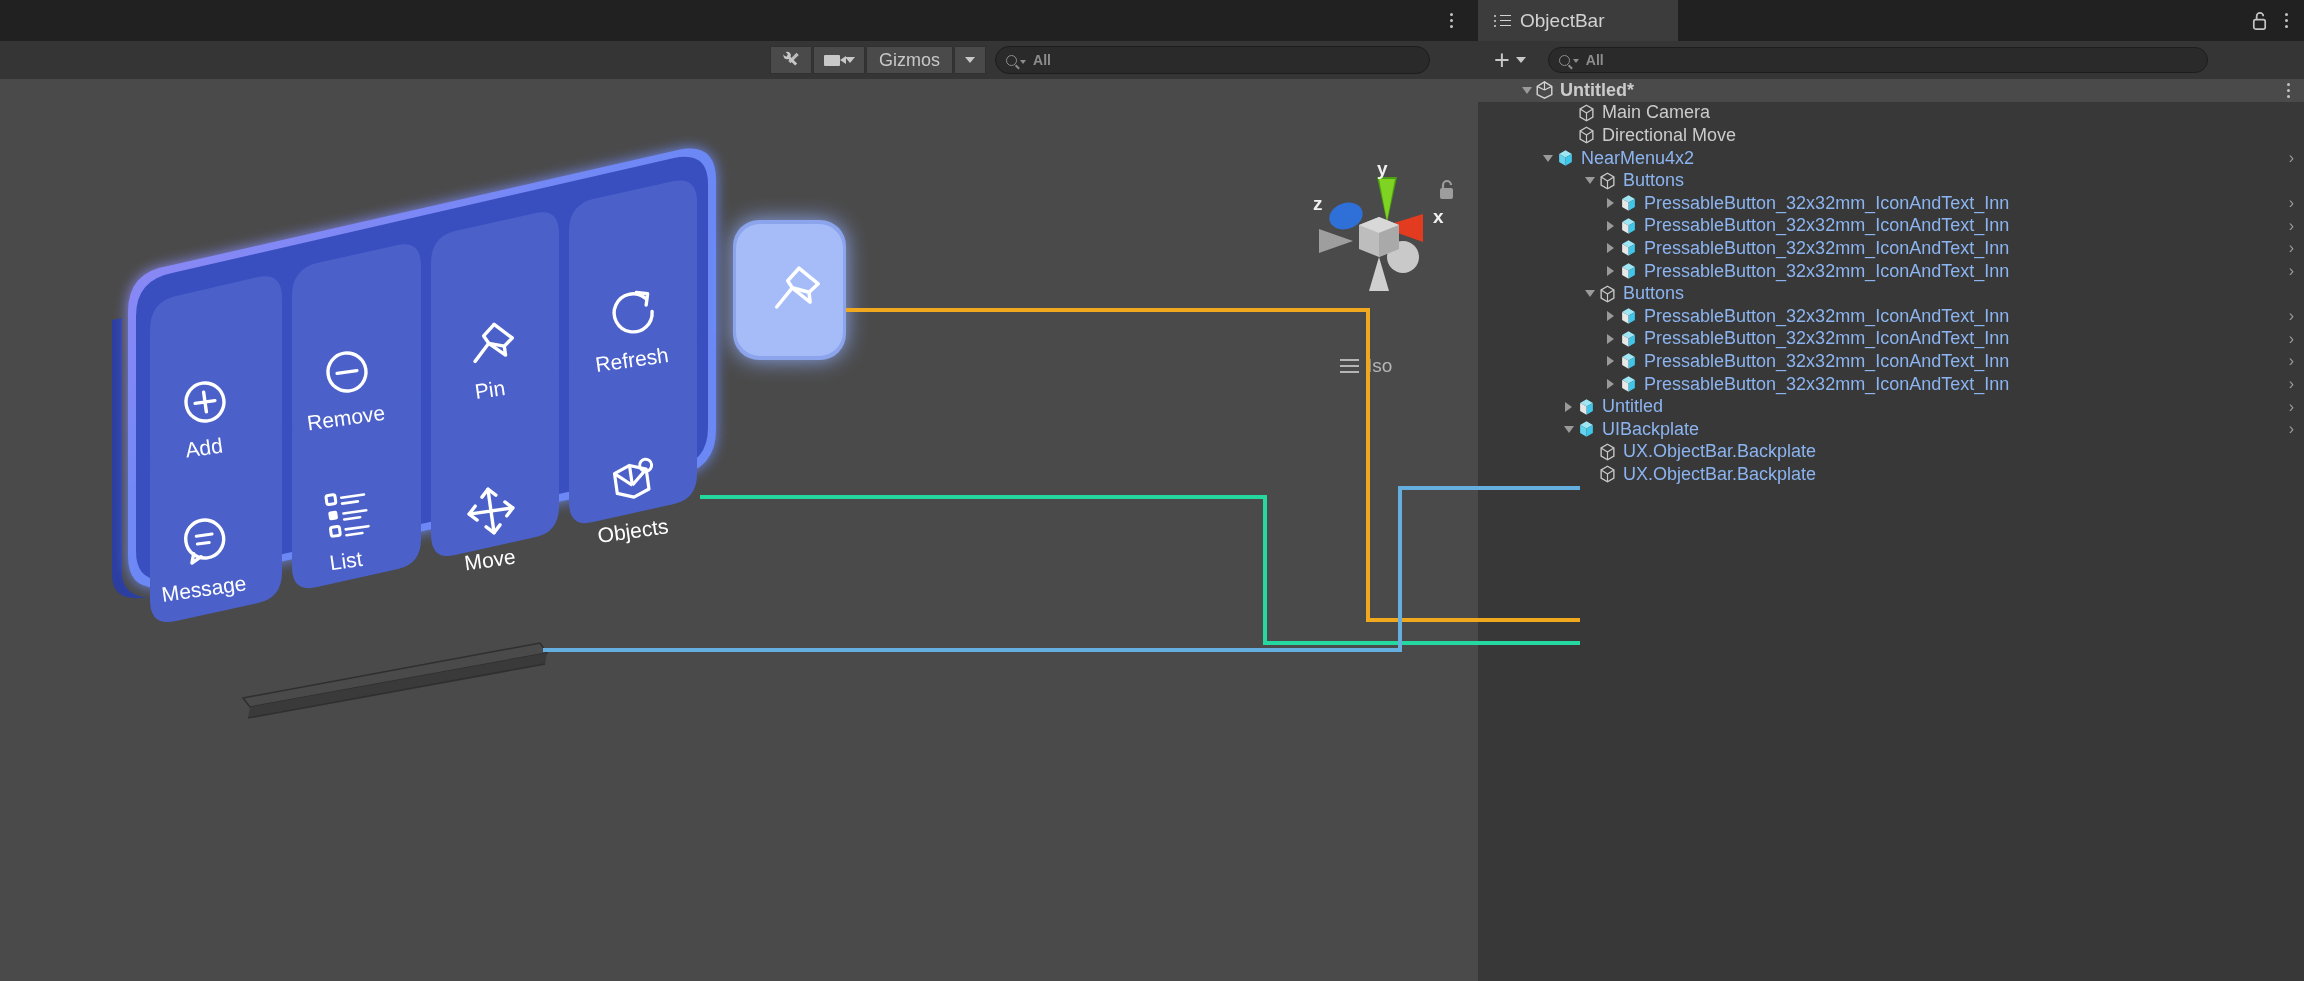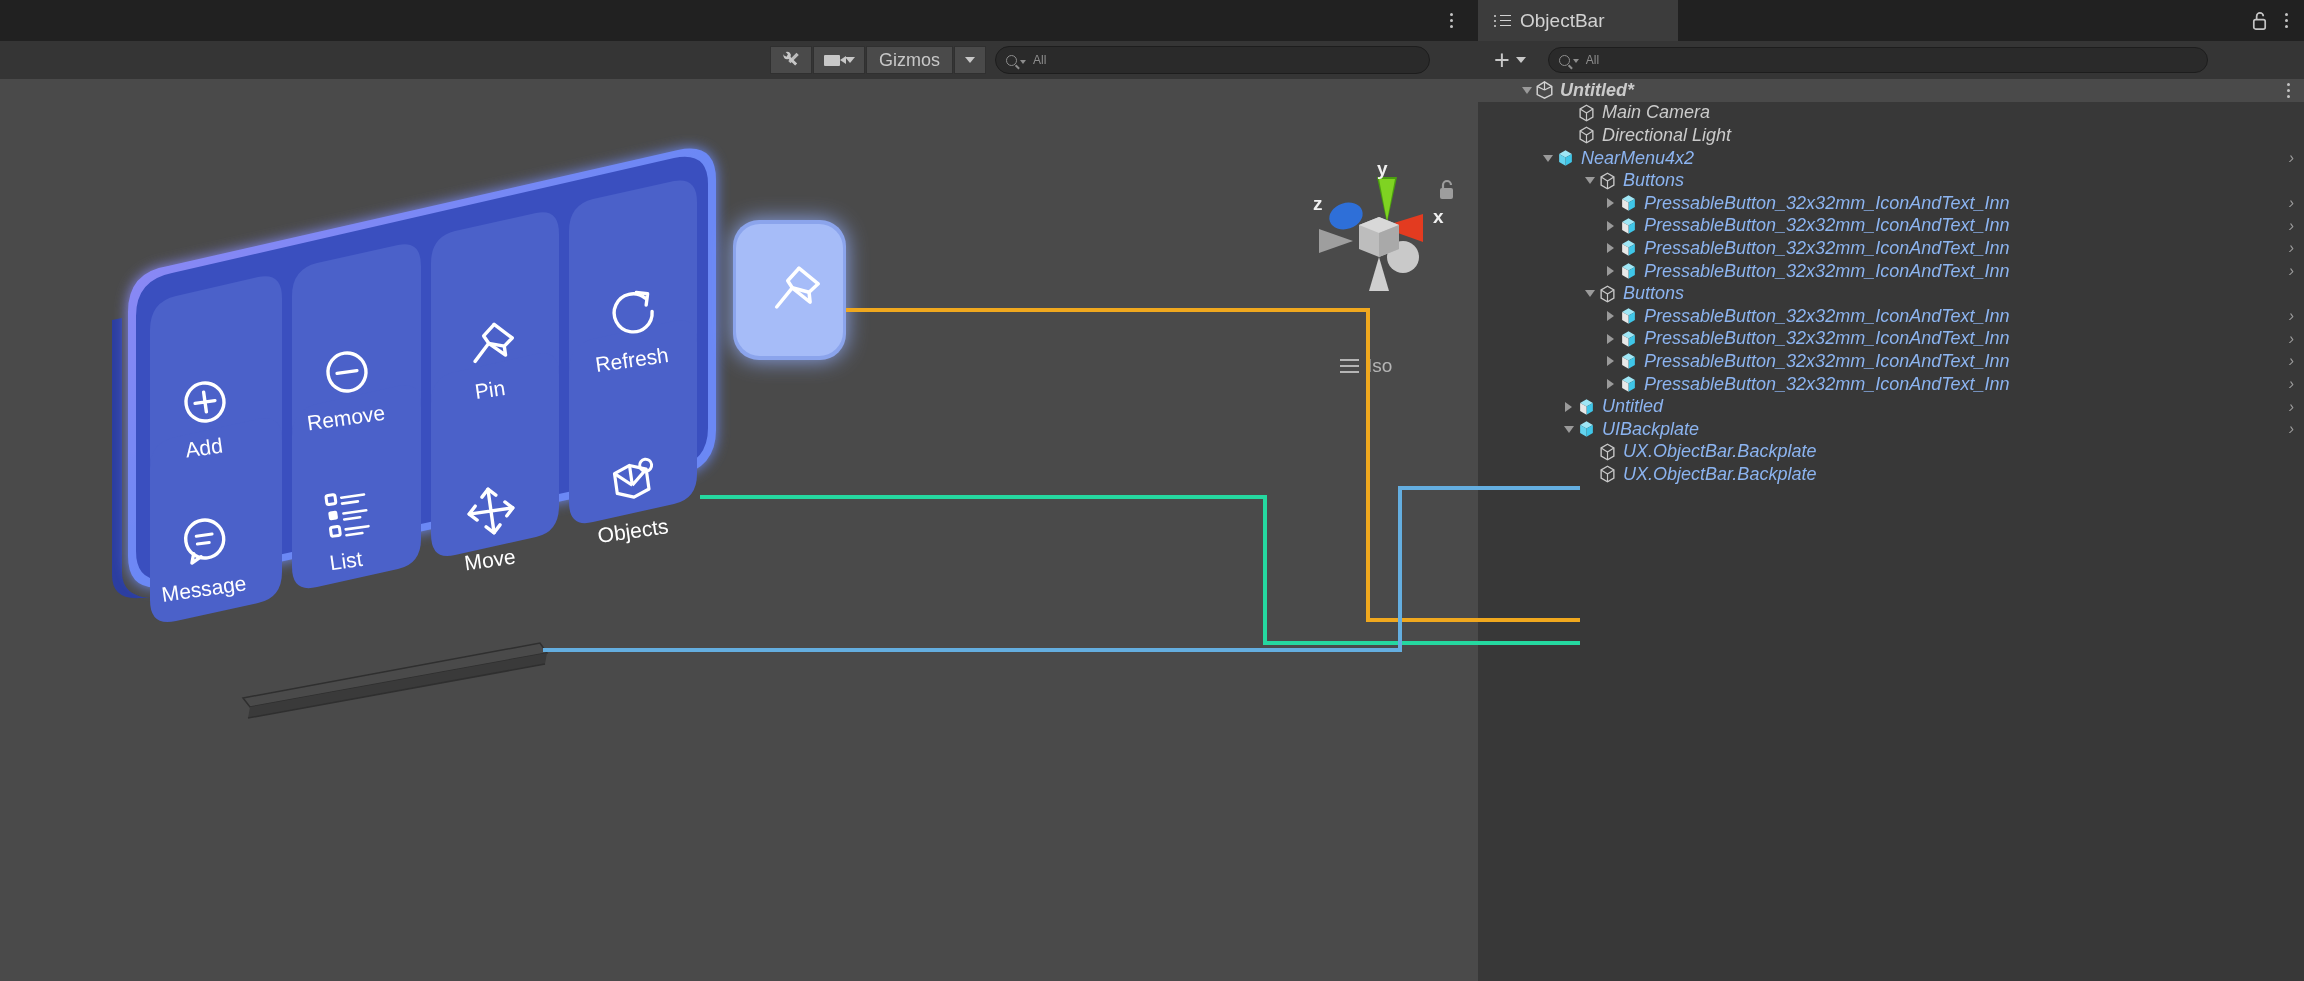--- a/index.html
+++ b/index.html
@@ -71,21 +71,21 @@
     border-radius: 50%; position: relative; flex: none;
   }
   .mag::after {
     content:""; position:absolute; right:-4px; bottom:-3px;
     width:5px; height:1.6px; background:#8d8d8d; transform: rotate(45deg);
   }
   .mag-caret {
     width:0;height:0;border-left:3px solid transparent;border-right:3px solid transparent;
     border-top:4px solid #8d8d8d; margin-left:-4px; align-self:flex-end; margin-bottom:9px;
   }
-  .search-text { color: #8d8d8d; font-size: 12px; }
+  .search-text { color: #8d8d8d; font-size: 14px; font-weight: bold; }
 
   #scene-viewport {
     position: absolute; left: 0; top: 79px;
     width: 1478px; height: 902px;
     background: #4a4a4a; overflow: hidden;
   }
 
   
   #axis-gizmo { position: absolute; left: 1315px; top: 82px; width: 150px; height: 160px; }
   #axis-gizmo .lbl { position: absolute; color: #f0f0f0; font-size: 19px; font-weight: 600; }
@@ -126,21 +126,21 @@
     display: flex; align-items: center; gap: 6px; color: #c8c8c8;
     height: 26px; padding: 0 4px;
   }
   .plus-glyph { font-size: 27px; line-height: 20px; color: #c8c8c8; font-weight: 300; }
   #hier-search {
     height: 26px; width: 660px; margin-left: 18px;
     background: #2a2a2a; border: 1px solid #1d1d1d; border-radius: 13px;
     display: flex; align-items: center; padding: 0 10px; gap: 7px;
   }
 
-  #hier-tree { position: absolute; left: 0; top: 79px; width: 826px; height: 902px; font-style: italic; }
+  #hier-tree { position: absolute; left: 0; top: 79px; width: 826px; height: 902px; }
   .tree-row {
     position: relative; height: 22.6px; display: flex; align-items: center;
     font-size: 18px; color: #c8c8c8; white-space: nowrap;
   }
   .tree-row.selected-root { background: #4a4a4a; }
   .tree-row .tw {
     width: 17px; flex: none; display: flex; align-items: center; justify-content: center;
   }
   .tri-down {
     width:0;height:0;border-left:5.5px solid transparent;border-right:5.5px solid transparent;
@@ -455,21 +455,21 @@
             <path d="M10 11 L3 6.5 M10 11 L17 6.5 M10 11 V19.5" fill="none" stroke="#c8c8c8" stroke-width="1.3"></path>
           </svg>
           <span class="tree-label white">Main Camera</span>
         </div>
         <div class="tree-row" style="padding-left: 82px;">
           <span class="tw"></span>
           <svg viewBox="0 0 20 22" class="go-icon">
             <path d="M10 2.5 L17 6.5 V15.5 L10 19.5 L3 15.5 V6.5 Z" fill="none" stroke="#c8c8c8" stroke-width="1.5"></path>
             <path d="M10 11 L3 6.5 M10 11 L17 6.5 M10 11 V19.5" fill="none" stroke="#c8c8c8" stroke-width="1.3"></path>
           </svg>
-          <span class="tree-label white">Directional Light</span>
+          <span class="tree-label white">Directional Move</span>
         </div>
         <div class="tree-row" style="padding-left: 61px;">
           <span class="tw">
             <span class="tri-down"></span>
           </span>
           <svg viewBox="0 0 20 22" class="go-icon">
             <polygon points="10,2.5 17,6.5 10,10.5 3,6.5" fill="#9fe6f5"></polygon>
             <polygon points="10,10.5 17,6.5 17,15.5 10,19.5" fill="#3fc6e8"></polygon>
             <polygon points="3,6.5 10,10.5 10,19.5 3,15.5" fill="#63d4ef"></polygon>
           </svg>

